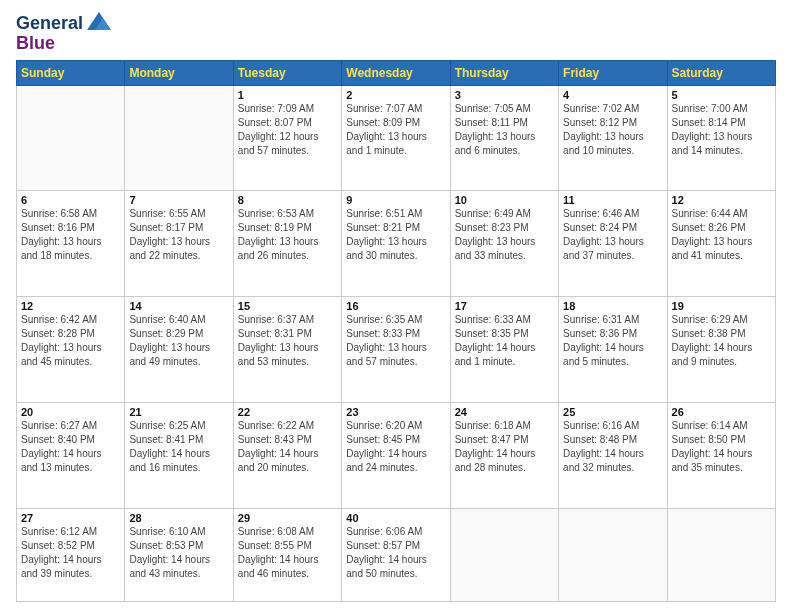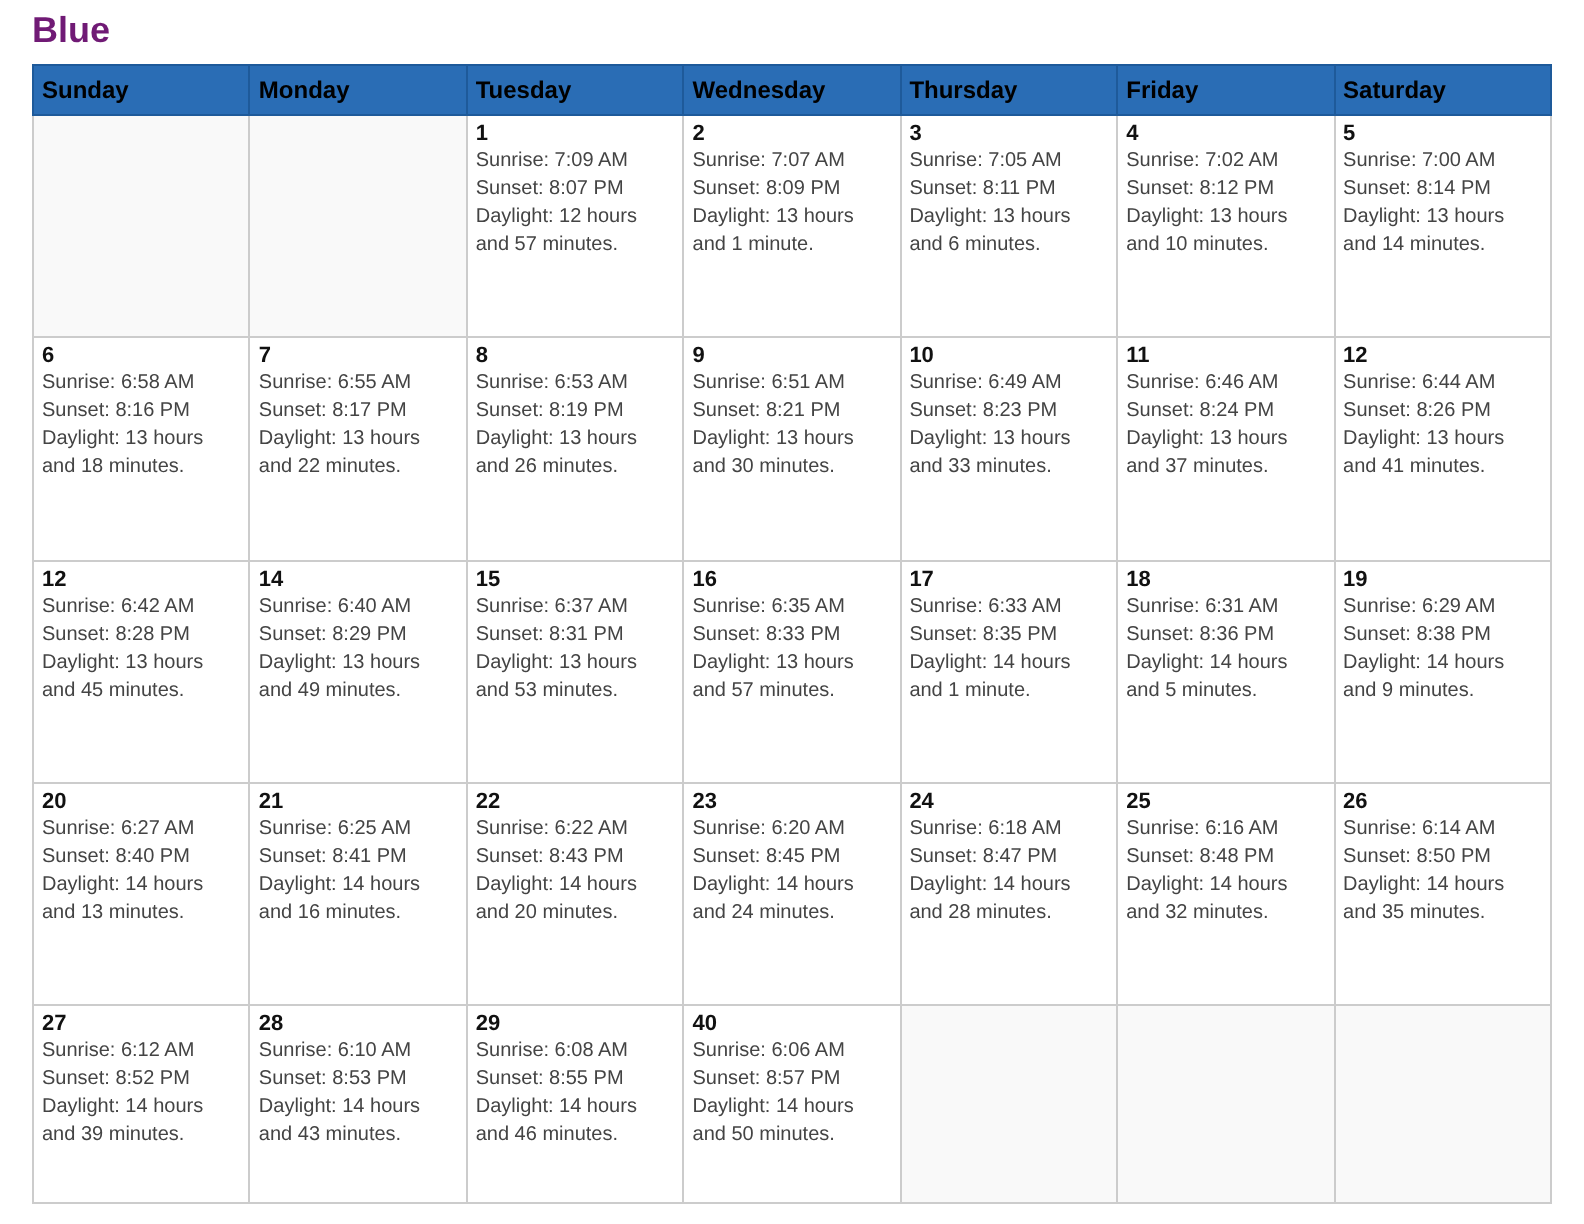--- a/index.html
+++ b/index.html
@@ -52,21 +52,21 @@
     }
     .calendar {
       flex: 1;
       border: 1px solid #ccc;
       border-collapse: collapse;
       width: 100%;
       table-layout: fixed;
     }
     .calendar th {
       background: #2a6db5;
-      color: #000000;
+      color: #fde047;
       font-size: 12px;
       font-weight: bold;
       padding: 5px 4px;
       text-align: left;
       border: 1px solid #1e5a9a;
     }
     .calendar td {
       border: 1px solid #ccc;
       vertical-align: top;
       padding: 3px 4px;
@@ -94,20 +94,27 @@
       height: 72px;
     }
   </style>
 </head>
 <body>
 
 <div class="page">
   <div class="header">
     <div class="logo">
       <div>
+        <div style="display:flex;align-items:center;">
+          <span class="logo-text">General</span>
+          <svg class="logo-icon" viewBox="0 0 28 28" xmlns="http://www.w3.org/2000/svg">
+            <polygon points="14,2 26,20 2,20" fill="#2a6db5"></polygon>
+            <polygon points="18,8 26,20 10,20" fill="#4a90d9" opacity="0.7"></polygon>
+          </svg>
+        </div>
         <div class="logo-text" style="color:#701a75;margin-top:-4px;">Blue</div>
       </div>
     </div>
     <div class="title-area">
       <div class="month-title"></div>
       <div class="location"></div>
     </div>
   </div>
 
   <table class="calendar">

